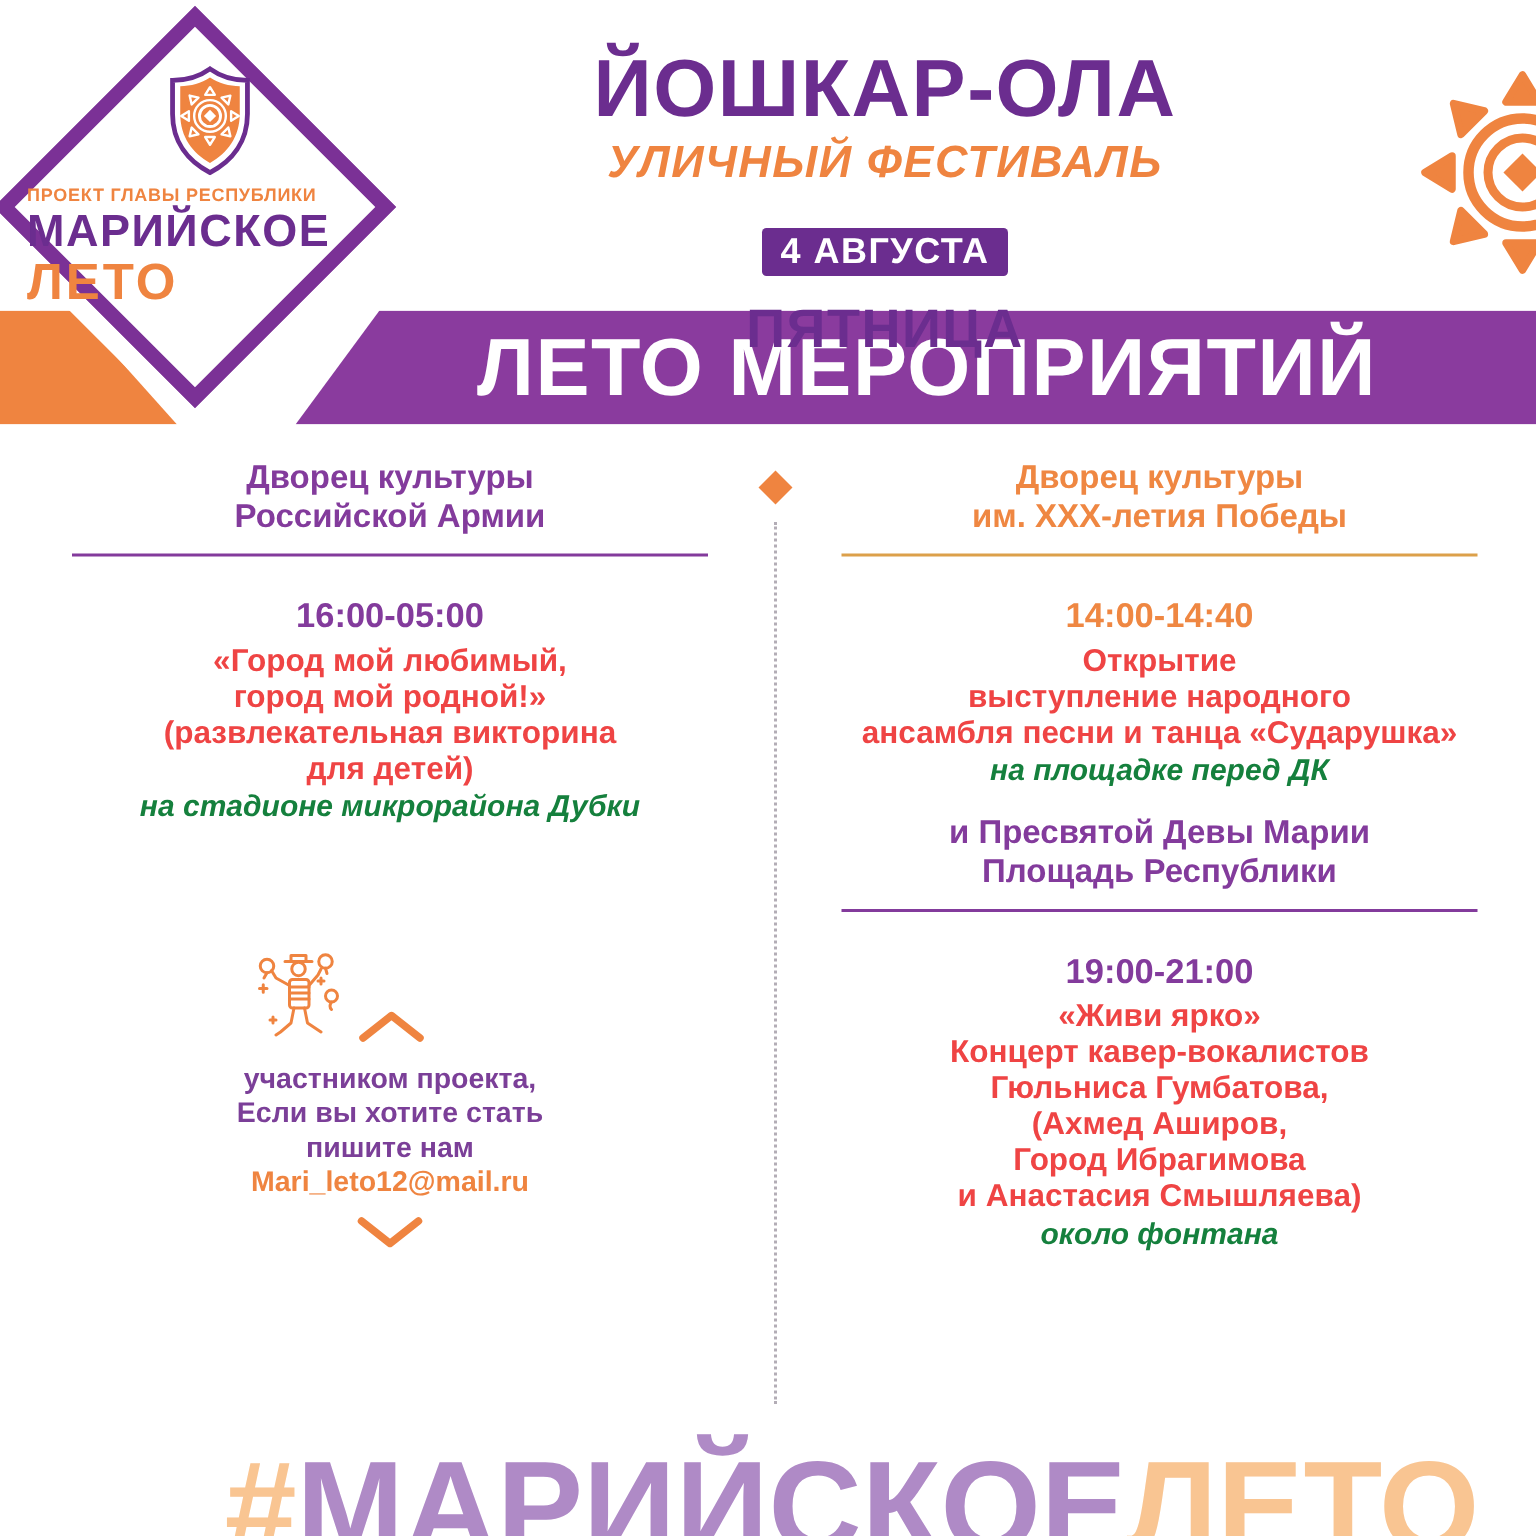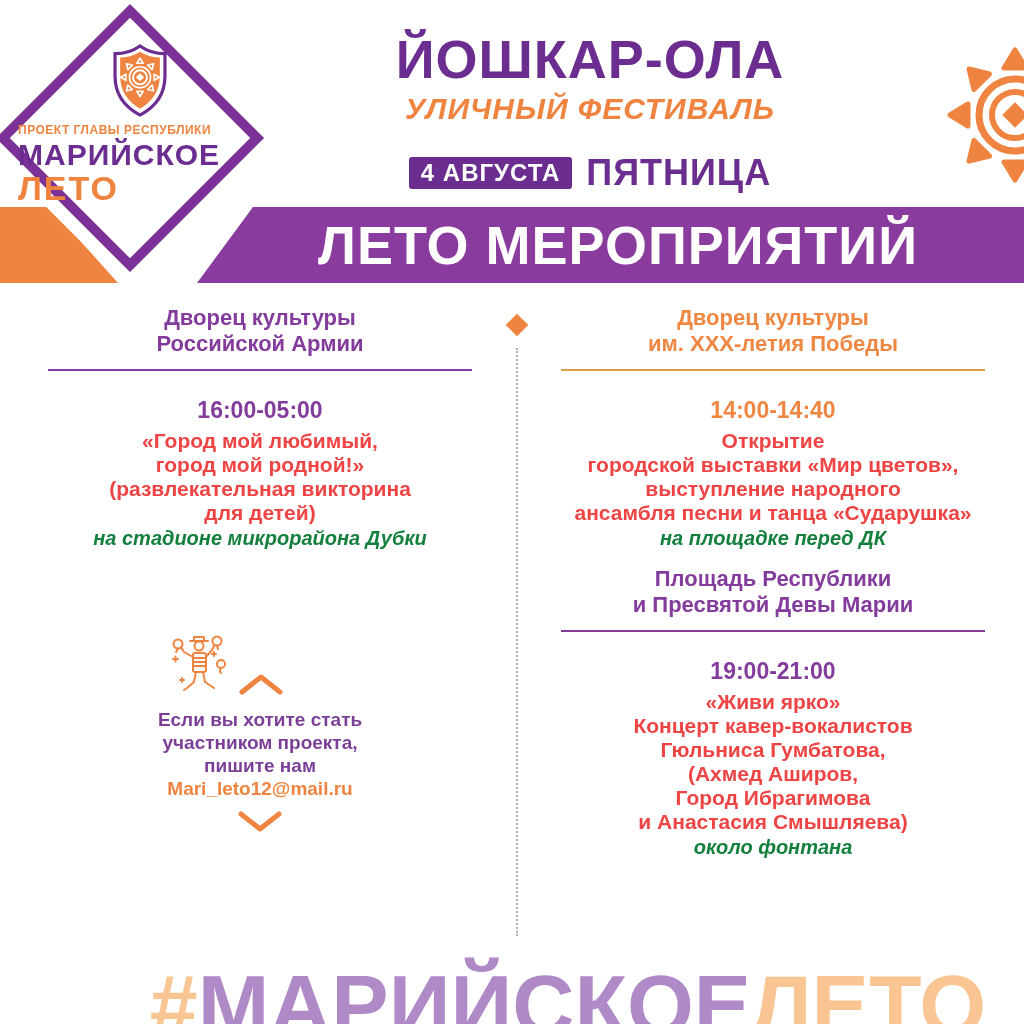--- a/index.html
+++ b/index.html
@@ -22,21 +22,21 @@
   .logo { position:absolute; left:18px; top:40px; width:244px; text-align:left; z-index:3; }
   .logo svg { display:block; margin:4px auto 6px; }
   .logo-project { color:#ef8440; font-size:12px; font-weight:700; letter-spacing:.5px; white-space:nowrap; }
   .logo-name { color:#6b2d8f; font-size:30px; font-weight:800; letter-spacing:1px; line-height:32px; margin-top:2px; }
   .logo-sub { color:#ef8440; font-size:34px; font-weight:800; letter-spacing:2px; line-height:34px; }
 
   
   .title-block { position:absolute; left:360px; top:30px; width:460px; text-align:center; z-index:2; }
   .city { color:#6b2d8f; font-size:54px; font-weight:800; letter-spacing:1px; line-height:58px; white-space:nowrap; }
   .festival { color:#ef8440; font-size:30px; font-weight:800; letter-spacing:1px; line-height:34px; margin-top:4px; white-space:nowrap;font-style:italic; }
-  .date-row { margin-top:26px; display:flex; align-items:center; justify-content:center; gap:14px; }
+  .date-row { margin-top:26px; display:flex; align-items:center; justify-content:center; gap:14px;flex-direction:column; }
   .date-badge { display:inline-block; background:#6b2d8f; color:#fff; font-size:24px; font-weight:800;
     letter-spacing:1px; line-height:32px; padding:0 12px; border-radius:3px; }
   .weekday { color:#6b2d8f; font-size:36px; font-weight:700; letter-spacing:1px;text-align:center; }
 
   .sun-corner { position:absolute; left:940px; top:40px; z-index:1; }
 
   
   .divider-diamond { position:absolute; left:509px; top:317px; width:16px; height:16px;
     background:#ef8440; transform:rotate(45deg); }
   .divider-line { position:absolute; left:516px; top:348px; height:588px; width:0;
@@ -168,49 +168,48 @@
         <rect x="25" y="21" width="13" height="19" rx="2"></rect>
         <path d="M25 26 h13 M25 30 h13 M25 34 h13"></path>
         <path d="M28 40 L26 50 L19 56 l-3 2"></path>
         <path d="M35 40 L37 50 L43 54 l3 2"></path>
       </svg>
       <svg class="chev" width="46" height="24" viewBox="0 0 46 24">
         <path d="M4 20 L23 5 L42 20" stroke="#ef8440" stroke-width="5" fill="none" stroke-linecap="round" stroke-linejoin="round"></path>
       </svg>
     </div>
     <div class="cta-text">
+      <div>участником проекта,</div>
       <div>Если вы хотите стать</div>
-      <div>участником проекта,</div>
       <div>пишите нам</div>
       <div class="email">Mari_leto12@mail.ru</div>
     </div>
     <svg class="chev-down" width="46" height="24" viewBox="0 0 46 24">
       <path d="M4 4 L23 19 L42 4" stroke="#ef8440" stroke-width="5" fill="none" stroke-linecap="round" stroke-linejoin="round"></path>
     </svg>
   </div>
 
   <div class="col col-right">
     <div class="venue orange">
       <div>Дворец культуры</div>
       <div>им. ХХХ-летия Победы</div>
     </div>
     <div class="rule orange"></div>
     <div class="time orange">14:00-14:40</div>
     <div class="event">
       <div>Открытие</div>
-      <div>городской выставки «Мир цветов»,</div>
       <div>выступление народного</div>
       <div>ансамбля песни и танца «Сударушка»</div>
     </div>
     <div class="loc">на площадке перед ДК</div>
 
     <div class="section2">
       <div class="venue purple">
+        <div>и Пресвятой Девы Марии</div>
         <div>Площадь Республики</div>
-        <div>и Пресвятой Девы Марии</div>
       </div>
       <div class="rule purple"></div>
       <div class="time purple">19:00-21:00</div>
       <div class="event">
         <div>«Живи ярко»</div>
         <div>Концерт кавер-вокалистов</div>
         <div>Гюльниса Гумбатова,</div>
         <div>(Ахмед Аширов,</div>
         <div>Город Ибрагимова</div>
         <div>и Анастасия Смышляева)</div>

